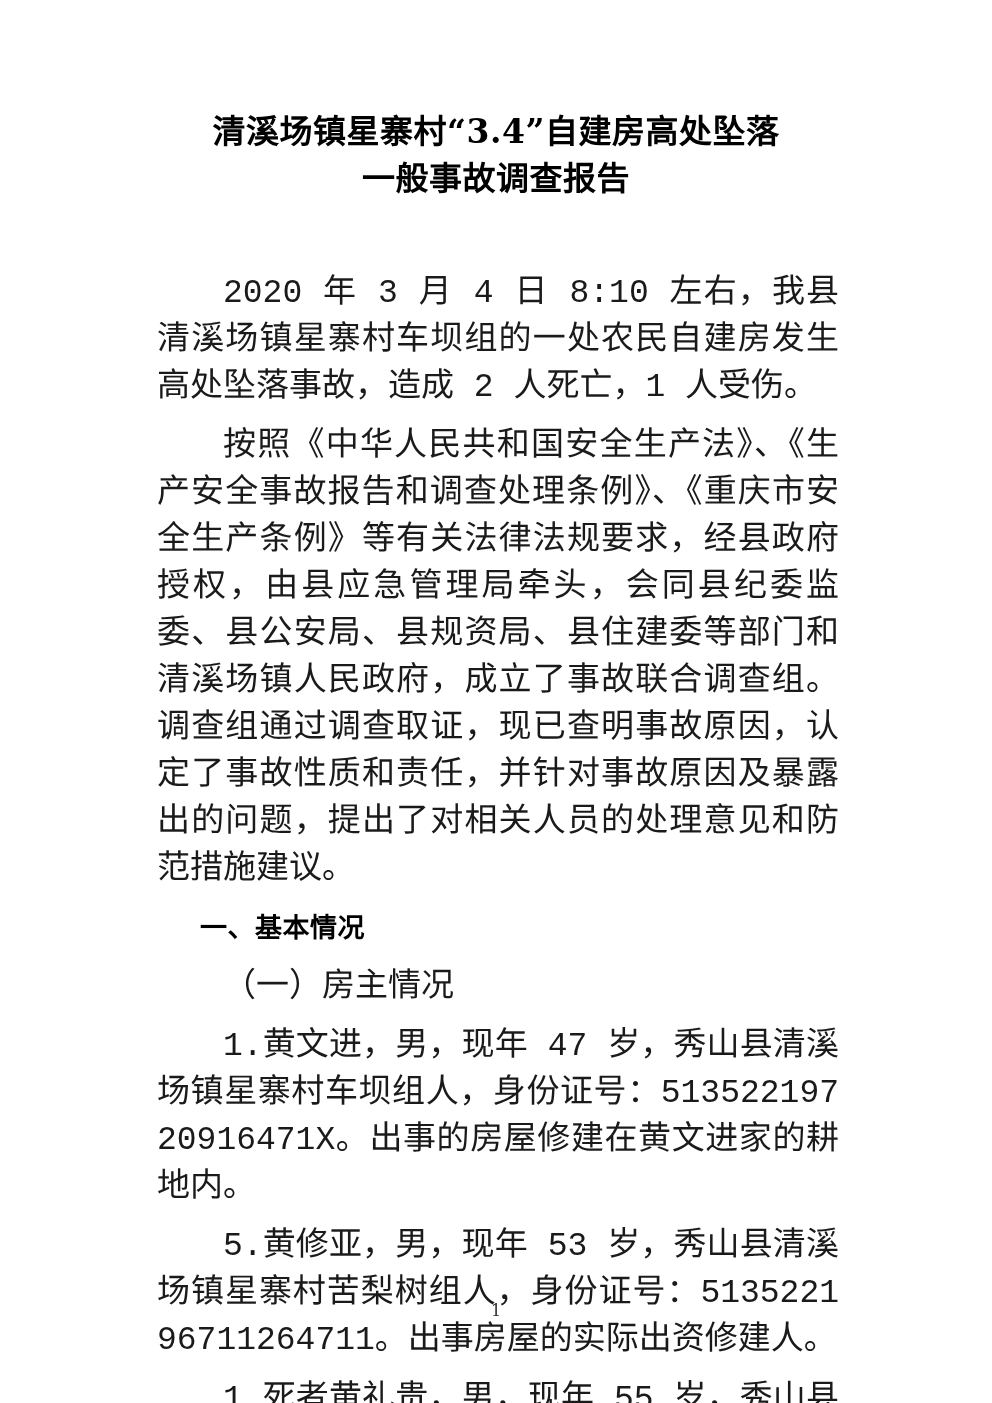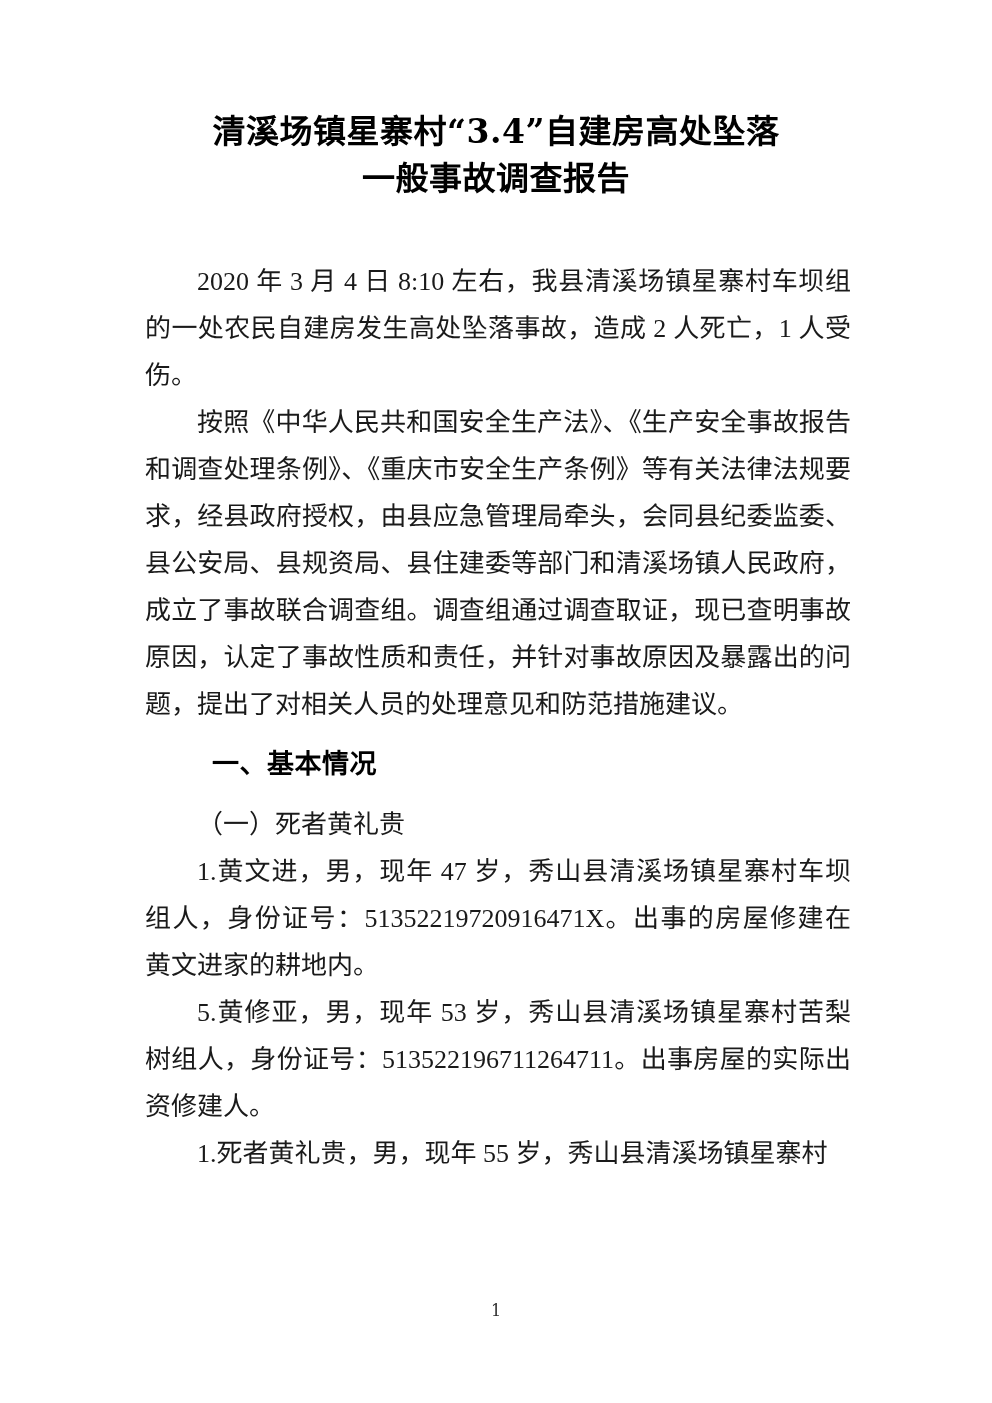--- a/index.html
+++ b/index.html
@@ -48,45 +48,45 @@
 
   
   .body-area {
     position: absolute;
     left: 145px;
     top: 258px;
     width: 706px;
   }
 
   p.para {
-    margin: 0;
-    font-size: 26px;
+    margin: 12px;
+    font-size: 33px;
     line-height: 47px;
     text-align: justify;
     text-align-last: left;
     text-justify: inter-ideograph;
     text-indent: 2em;
-    font-family: Liberation Serif, serif;
+    font-family: Liberation Mono, monospace;
     color: #1a1a1a;
     word-break: break-all;
   }
 
   
   p.item {
     text-indent: 2em;
   }
 
   
   p.subhead {
     text-indent: 2em;
   }
 
   
   p.section-head {
-    margin: 13px;
+    margin: 1px;
     font-family: Liberation Sans, sans-serif;
     font-weight: 700;
     font-size: 27px;
     line-height: 47px;
     text-indent: 2em;
     letter-spacing: 0.5px;
     color: #000000;
   }
 
   
@@ -113,21 +113,21 @@
   </div>
 
   <div class="body-area">
 
     <p class="para">2020 年 3 月 4 日 8:10 左右，我县清溪场镇星寨村车坝组的一处农民自建房发生高处坠落事故，造成 2 人死亡，1 人受伤。</p>
 
     <p class="para">按照《中华人民共和国安全生产法》、《生产安全事故报告和调查处理条例》、《重庆市安全生产条例》等有关法律法规要求，经县政府授权，由县应急管理局牵头，会同县纪委监委、县公安局、县规资局、县住建委等部门和清溪场镇人民政府，成立了事故联合调查组。调查组通过调查取证，现已查明事故原因，认定了事故性质和责任，并针对事故原因及暴露出的问题，提出了对相关人员的处理意见和防范措施建议。</p>
 
     <p class="section-head">一、基本情况</p>
 
-    <p class="para subhead">（一）死者黄礼贵</p>
+    <p class="para subhead">（一）房主情况</p>
 
     <p class="para item">1.黄文进，男，现年 47 岁，秀山县清溪场镇星寨村车坝组人，身份证号：51352219720916471X。出事的房屋修建在黄文进家的耕地内。</p>
 
     <p class="para item">5.黄修亚，男，现年 53 岁，秀山县清溪场镇星寨村苦梨树组人，身份证号：513522196711264711。出事房屋的实际出资修建人。</p>
 
 
     <p class="para item">1.死者黄礼贵，男，现年 55 岁，秀山县清溪场镇星寨村</p>
 
   </div>
 

